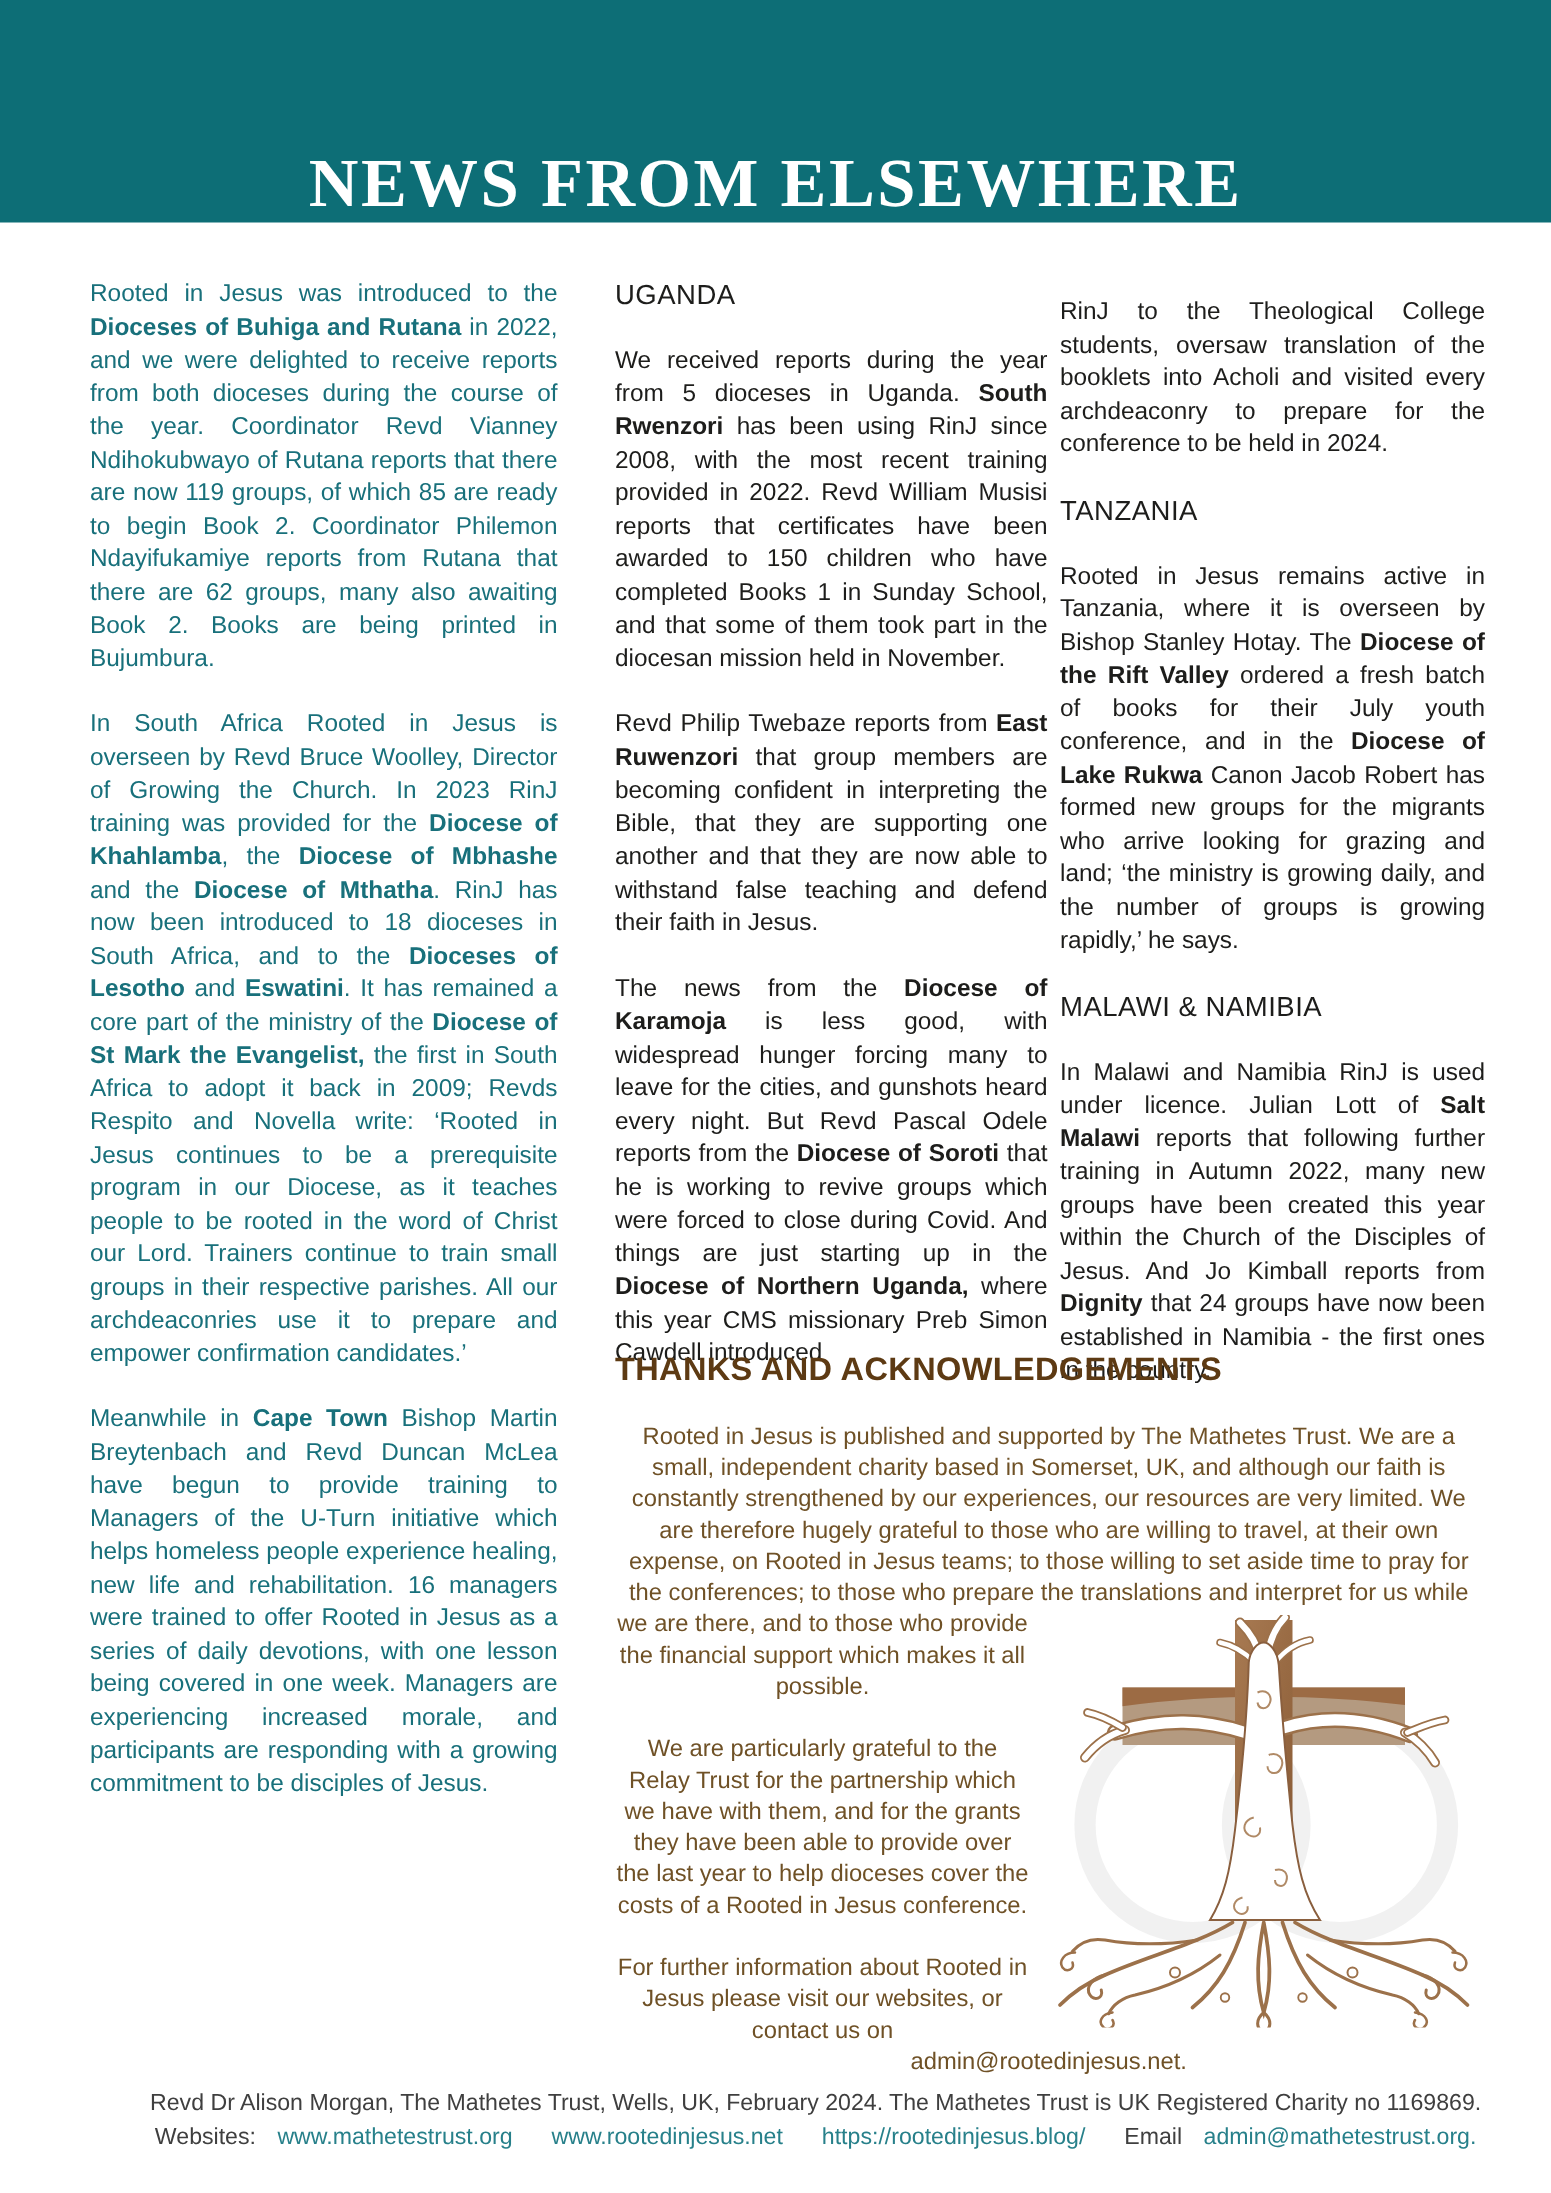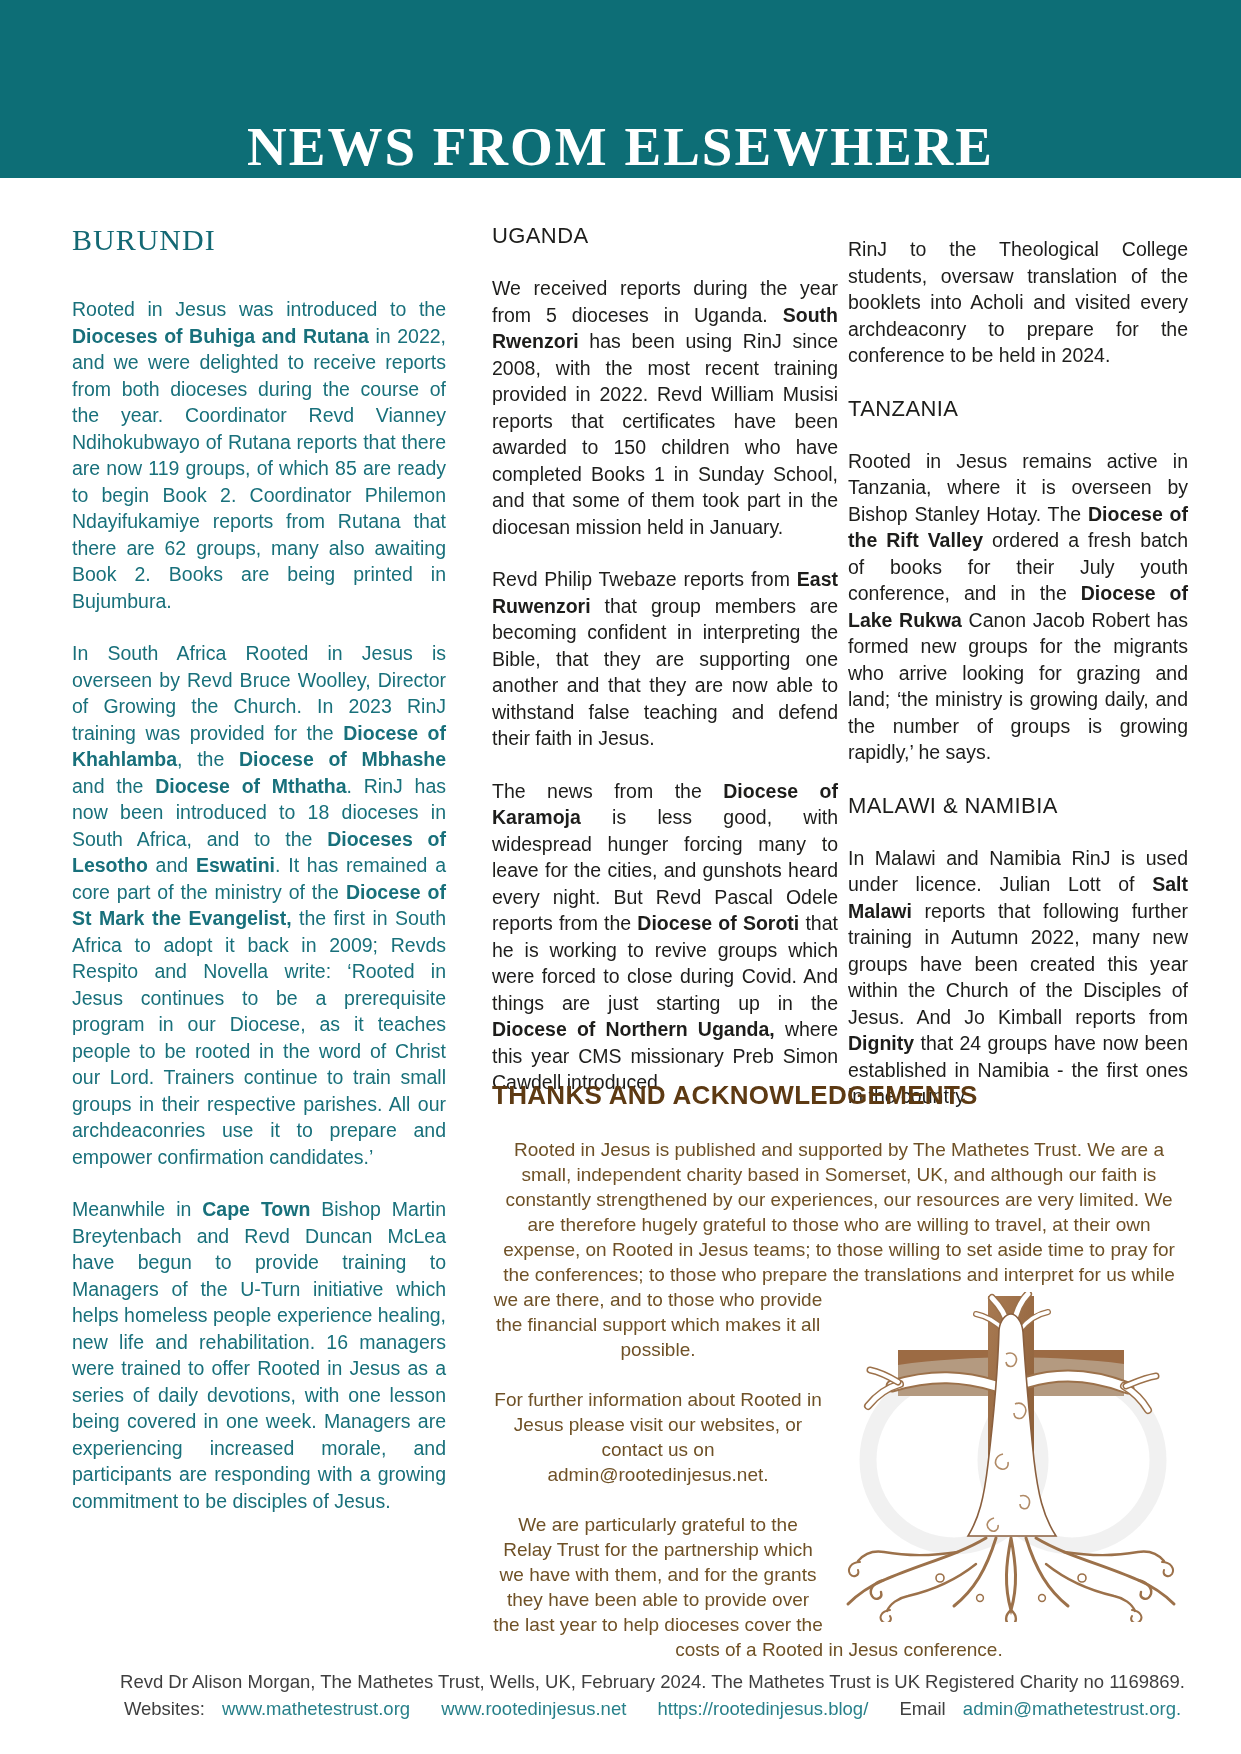--- a/index.html
+++ b/index.html
@@ -57,29 +57,28 @@
   .footer .sp-sm{display:inline-block;width:12px;}
 </style>
 </head>
 <body>
 
 <div class="banner">
   <h1>NEWS FROM ELSEWHERE</h1>
 </div>
 
 <div class="col col-left">
-  <h2 class="serif-heading">BURUNDI</h2>
   <p><span>Rooted in Jesus was introduced to the </span><b>Dioceses of Buhiga and Rutana</b><span> in 2022, and we were delighted to receive reports from both dioceses during the course of the year. Coordinator Revd Vianney Ndihokubwayo of Rutana reports that there are now 119 groups, of which 85 are ready to begin Book 2. Coordinator Philemon Ndayifukamiye reports from Rutana that there are 62 groups, many also awaiting Book 2. Books are being printed in Bujumbura.</span></p>
   <p><span>In South Africa Rooted in Jesus is overseen by Revd Bruce Woolley, Director of Growing the Church. In 2023 RinJ training was provided for the </span><b>Diocese of Khahlamba</b><span>, the </span><b>Diocese of Mbhashe</b><span> and the </span><b>Diocese of Mthatha</b><span>. RinJ has now been introduced to 18 dioceses in South Africa, and to the </span><b>Dioceses of Lesotho</b><span> and </span><b>Eswatini</b><span>. It has remained a core part of the ministry of the </span><b>Diocese of St Mark the Evangelist,</b><span> the first in South Africa to adopt it back in 2009; Revds Respito and Novella write: ‘Rooted in Jesus continues to be a prerequisite program in our Diocese, as it teaches people to be rooted in the word of Christ our Lord. Trainers continue to train small groups in their respective parishes. All our archdeaconries use it to prepare and empower confirmation candidates.’</span></p>
   <p><span>Meanwhile in </span><b>Cape Town</b><span> Bishop Martin Breytenbach and Revd Duncan McLea have begun to provide training to Managers of the U-Turn initiative which helps homeless people experience healing, new life and rehabilitation. 16 managers were trained to offer Rooted in Jesus as a series of daily devotions, with one lesson being covered in one week. Managers are experiencing increased morale, and participants are responding with a growing commitment to be disciples of Jesus.</span></p>
 </div>
 
 <div class="col col-mid">
   <h2 class="sans-heading">UGANDA</h2>
-  <p><span>We received reports during the year from 5 dioceses in Uganda. </span><b>South Rwenzori</b><span> has been using RinJ since 2008, with the most recent training provided in 2022. Revd William Musisi reports that certificates have been awarded to 150 children who have completed Books 1 in Sunday School, and that some of them took part in the diocesan mission held in January.</span></p>
+  <p><span>We received reports during the year from 5 dioceses in Uganda. </span><b>South Rwenzori</b><span> has been using RinJ since 2008, with the most recent training provided in 2022. Revd William Musisi reports that certificates have been awarded to 150 children who have completed Books 1 in Sunday School, and that some of them took part in the diocesan mission held in November.</span></p>
   <p><span>Revd Philip Twebaze reports from </span><b>East Ruwenzori</b><span> that group members are becoming confident in interpreting the Bible, that they are supporting one another and that they are now able to withstand false teaching and defend their faith in Jesus.</span></p>
   <p><span>The news from the </span><b>Diocese of Karamoja</b><span> is less good, with widespread hunger forcing many to leave for the cities, and gunshots heard every night. But Revd Pascal Odele reports from the </span><b>Diocese of Soroti</b><span> that he is working to revive groups which were forced to close during Covid. And things are just starting up in the </span><b>Diocese of Northern Uganda,</b><span> where this year CMS missionary Preb Simon Cawdell introduced</span></p>
 </div>
 
 <div class="col col-right">
   <p><span>RinJ to the Theological College students, oversaw translation of the booklets into Acholi and visited every archdeaconry to prepare for the conference to be held in 2024.</span></p>
   <h2 class="sans-heading later">TANZANIA</h2>
   <p><span>Rooted in Jesus remains active in Tanzania, where it is overseen by Bishop Stanley Hotay. The </span><b>Diocese of the Rift Valley</b><span> ordered a fresh batch of books for their July youth conference, and in the </span><b>Diocese of Lake Rukwa</b><span> Canon Jacob Robert has formed new groups for the migrants who arrive looking for grazing and land; ‘the ministry is growing daily, and the number of groups is growing rapidly,’ he says.</span></p>
   <h2 class="sans-heading later">MALAWI &amp; NAMIBIA</h2>
   <p><span>In Malawi and Namibia RinJ is used under licence. Julian Lott of </span><b>Salt Malawi</b><span> reports that following further training in Autumn 2022, many new groups have been created this year within the Church of the Disciples of Jesus. And Jo Kimball reports from </span><b>Dignity</b><span> that 24 groups have now been established in Namibia - the first ones in the country.</span></p>
@@ -157,22 +156,22 @@
         <path d="M175,318 c-7,6 -6,13 0,16 c6,-3 7,-10 0,-16" stroke-width="2.4"></path>
         <circle cx="104" cy="286" r="4" stroke-width="1.6"></circle>
         <circle cx="246" cy="286" r="4" stroke-width="1.6"></circle>
         <circle cx="144" cy="306" r="3.4" stroke-width="1.5"></circle>
         <circle cx="206" cy="306" r="3.4" stroke-width="1.5"></circle>
       </g>
     </svg>
   </div>
   <h2>THANKS AND ACKNOWLEDGEMENTS</h2>
   <p>Rooted in Jesus is published and supported by The Mathetes Trust. We are a small, independent charity based in Somerset, UK, and although our faith is constantly strengthened by our experiences, our resources are very limited. We are therefore hugely grateful to those who are willing to travel, at their own expense, on Rooted in Jesus teams; to those willing to set aside time to pray for the conferences; to those who prepare the translations and interpret for us while we are there, and to those who provide the financial support which makes it all possible.</p>
+  <p>We are particularly grateful to the Relay Trust for the partnership which we have with them, and for the grants they have been able to provide over the last year to help dioceses cover the costs of a Rooted in Jesus conference.</p>
   <p>For further information about Rooted in Jesus please visit our websites, or contact us on admin@rootedinjesus.net.</p>
-  <p>We are particularly grateful to the Relay Trust for the partnership which we have with them, and for the grants they have been able to provide over the last year to help dioceses cover the costs of a Rooted in Jesus conference.</p>
 </div>
 
 <div class="footer">
   <div>Revd Dr Alison Morgan, The Mathetes Trust, Wells, UK, February 2024. The Mathetes Trust is UK Registered Charity no 1169869.</div>
   <div>
     <span class="lbl">Websites:</span><span class="sp-sm"></span>
     <a>www.mathetestrust.org</a><span class="sp"></span>
     <a>www.rootedinjesus.net</a><span class="sp"></span>
     <a>https://rootedinjesus.blog/</a><span class="sp"></span>
     <span class="lbl">Email</span><span class="sp-sm"></span>

